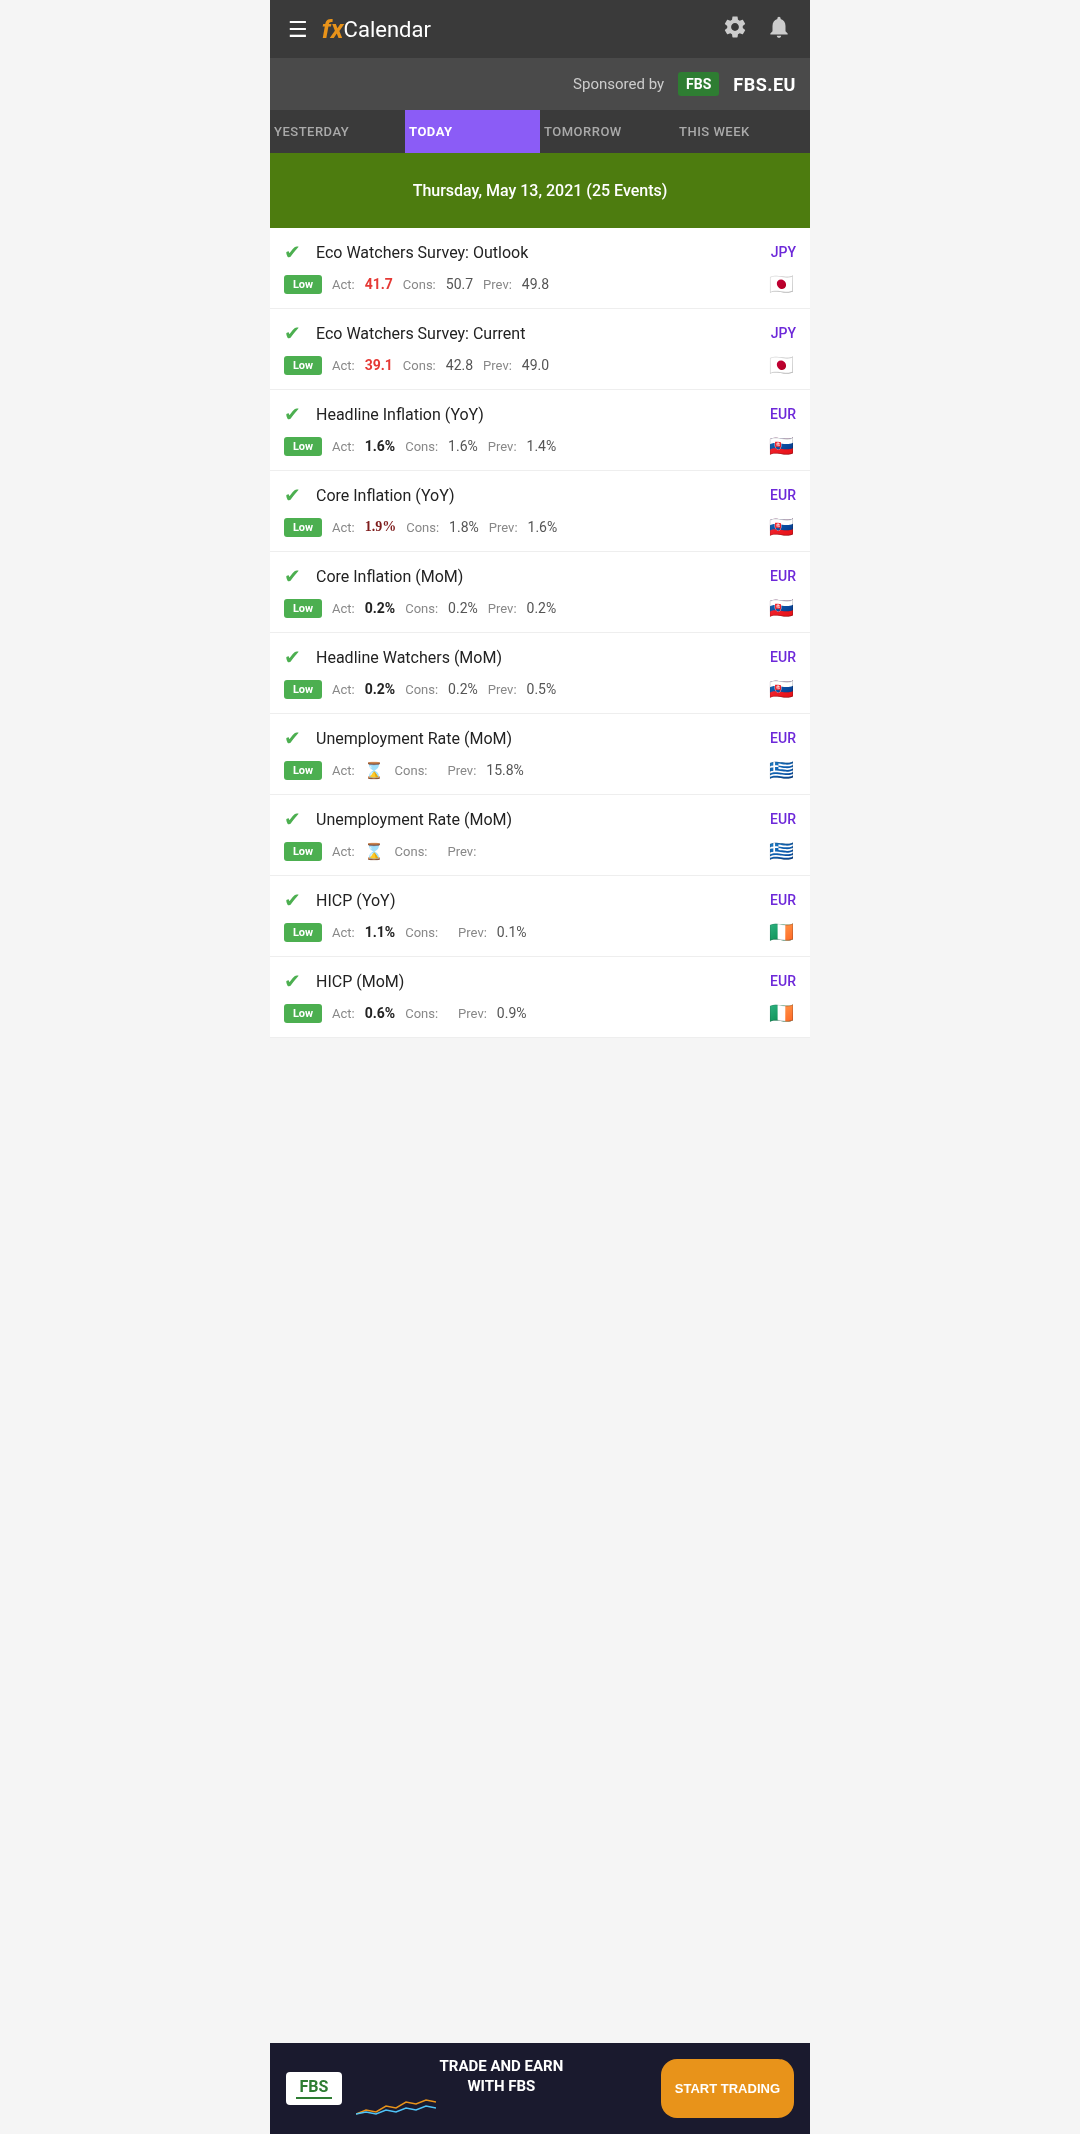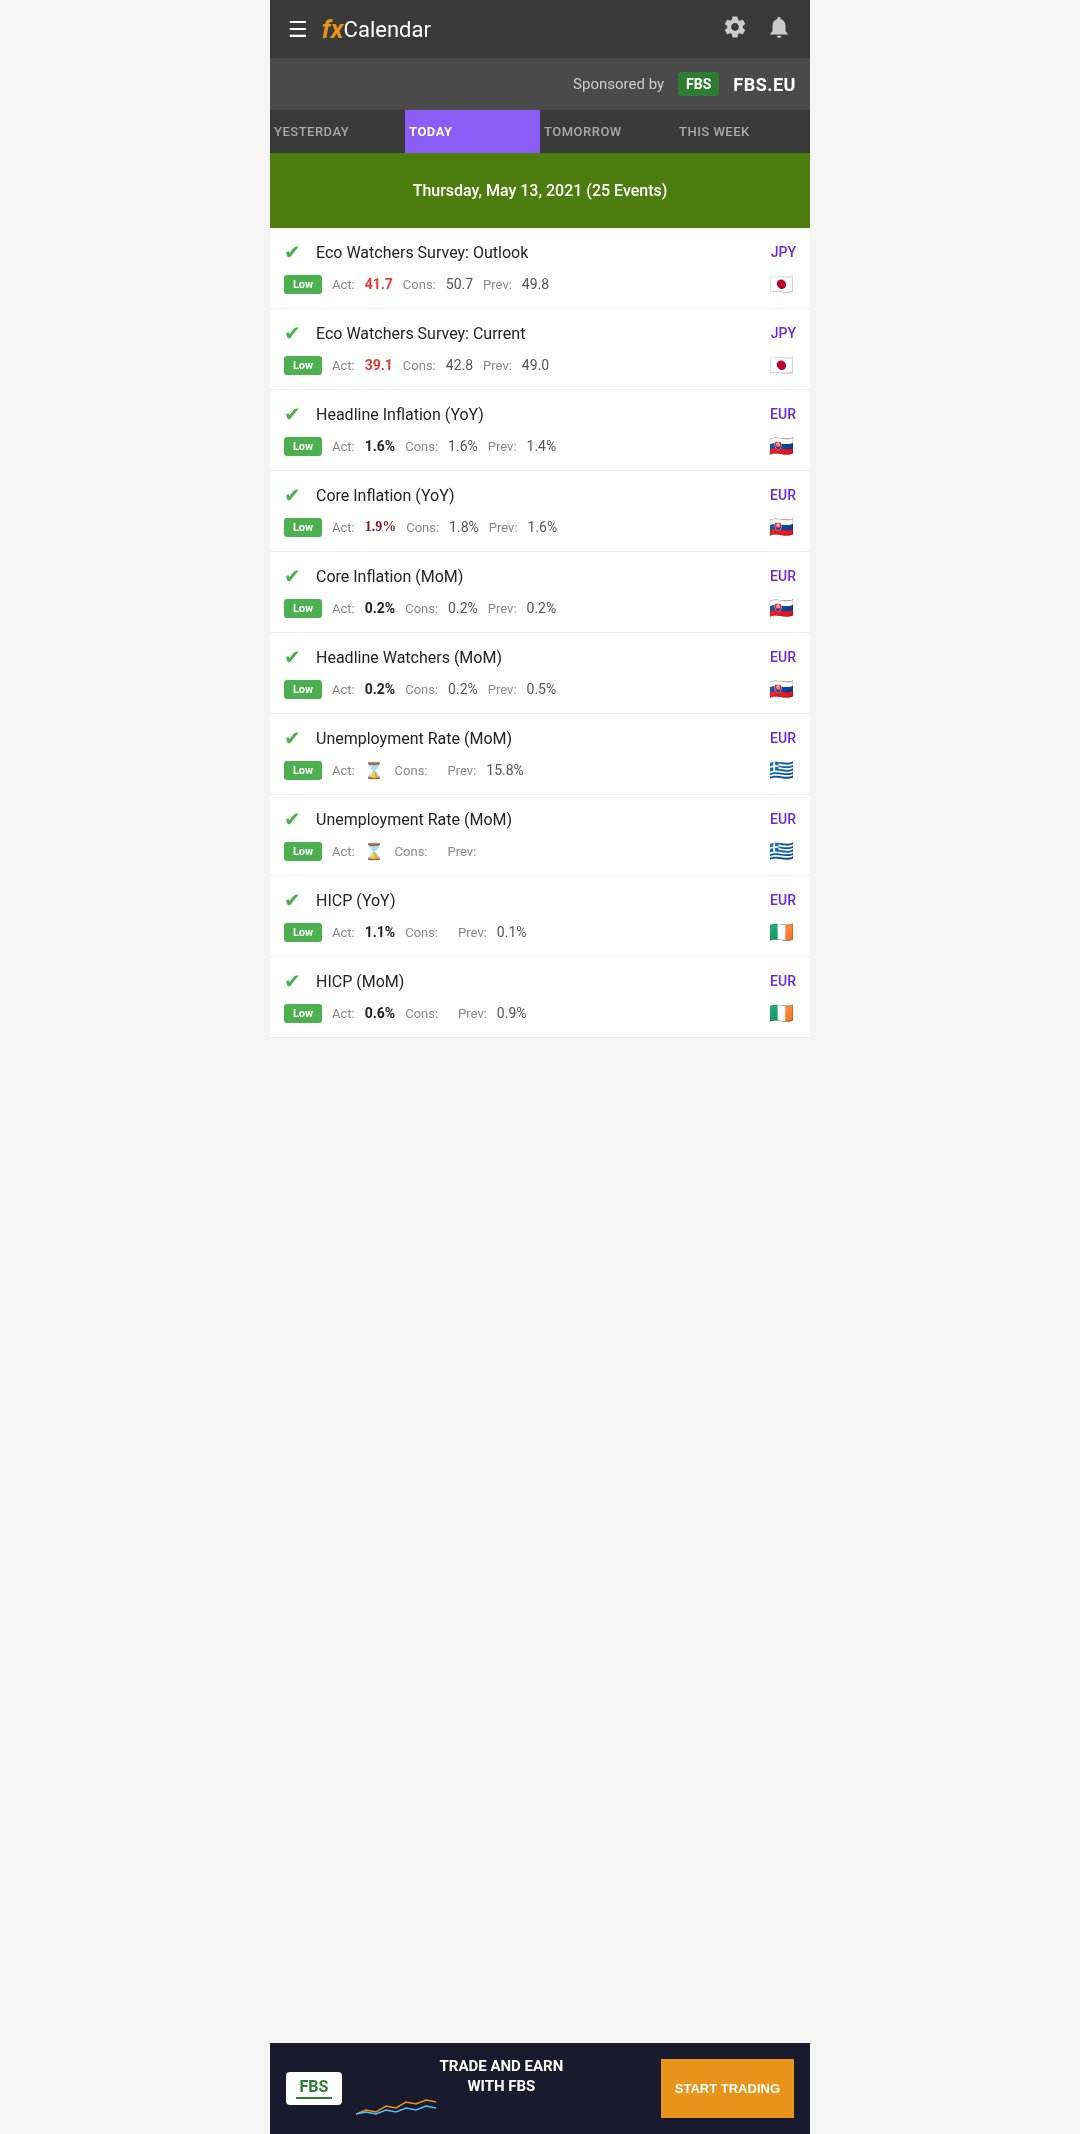--- a/index.html
+++ b/index.html
@@ -251,21 +251,21 @@
     .ad-chart-line {
       width: 80px;
       height: 20px;
     }
     .start-btn {
       background: #e8931a;
       color: #fff;
       font-weight: bold;
       font-size: 13px;
       padding: 22px 14px;
-      border-radius: 0;
+      border-radius: 16px;
       border: none;
       cursor: pointer;
       white-space: nowrap;
     }
 
     .main-content {
       padding-bottom: 80px;
     }
   </style>
 </head>

